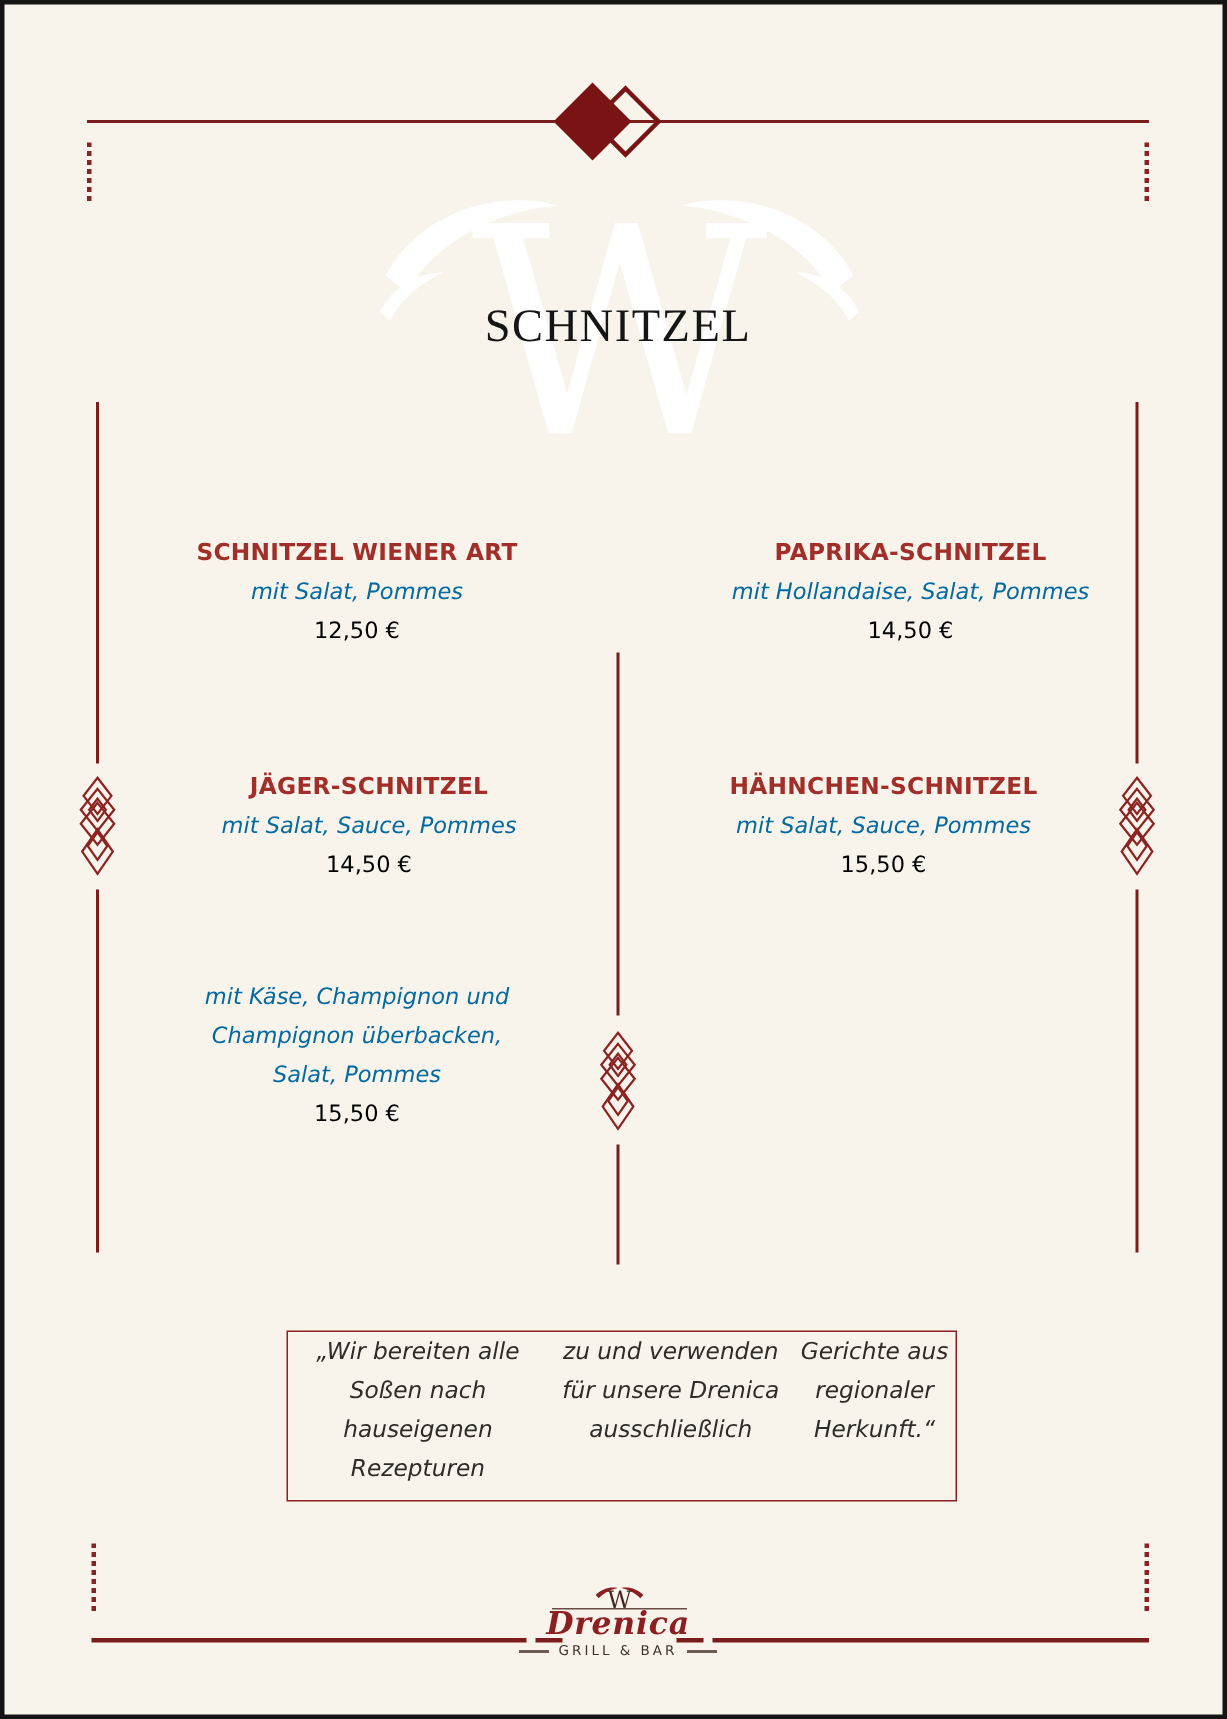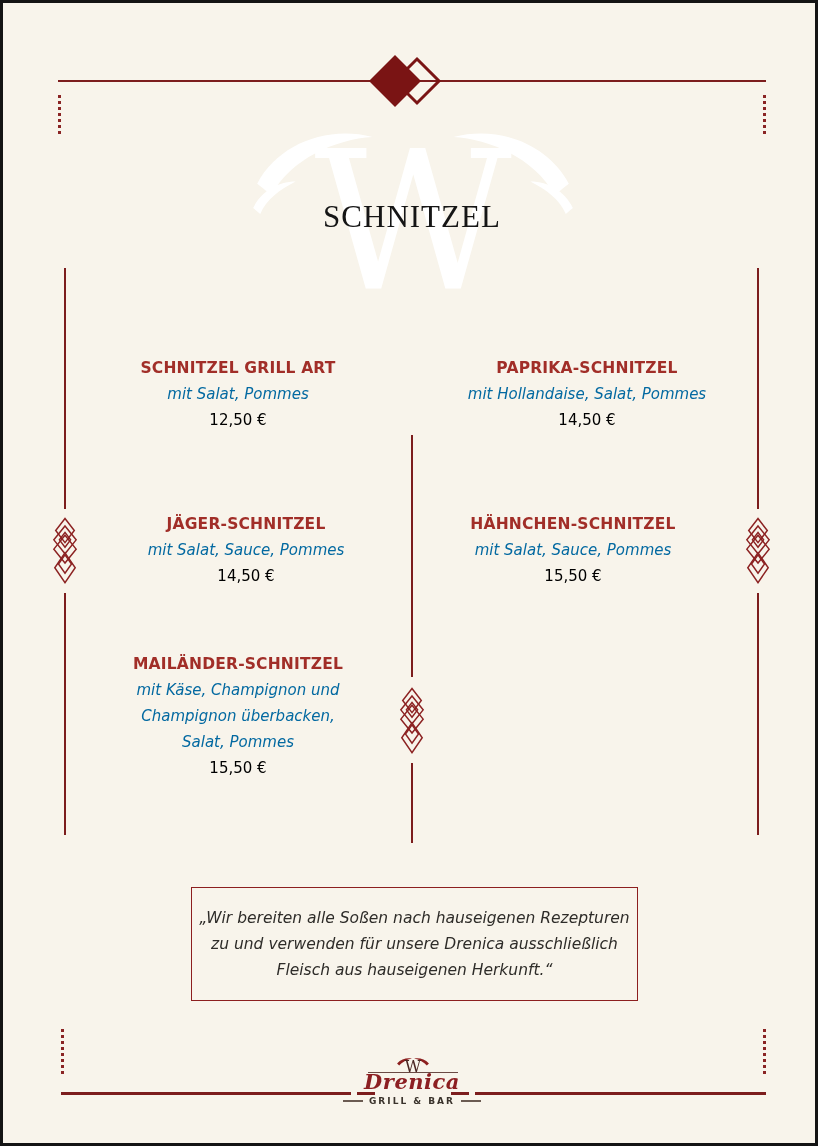--- a/index.html
+++ b/index.html
@@ -36,45 +36,45 @@
     color:#a12e28;font-size:15.5px;font-weight:600;letter-spacing:.2px;
   }
   .item-desc{
     color:#0369a1;font-size:15px;font-style:italic;
   }
   .item-desc.narrow{max-width:230px;margin:0 auto;}
   .item-price{color:#000000;font-size:15px;}
   #item-l0{left:90px;top:352px;}
   #item-l1{left:98px;top:508px;}
   #item-l2{left:90px;top:648px;}
-  #item-r0{left:439px;top:352px;text-align:center;}
-  #item-r1{left:425px;top:508px;}
+  #item-r0{left:459px;top:352px;text-align:center;}
+  #item-r1{left:441px;top:508px;}
   
   .note-box{
     position:absolute;left:188px;top:884px;width:447px;height:114px;
     border:1.5px solid #8c1f1f;box-sizing:border-box;
-    display:flex;flex-direction:column;justify-content:center;
+    display:flex;flex-direction:row;justify-content:center;
     text-align:center;
   }
   .note-line{
     font-size:15.5px;font-style:italic;color:#2e2c29;line-height:26px;
   }
   
   .brand-name{
     position:absolute;left:0;top:1066px;width:818px;text-align:center;
     font-family:"DejaVu Serif","Liberation Serif",serif;
     font-style:italic;font-weight:bold;
     font-size:21px;color:#8c1f22;letter-spacing:.5px;
   }
   .brand-tagline-row{
     position:absolute;left:0;top:1093px;width:818px;
     display:flex;align-items:center;justify-content:center;gap:6px;
   }
   .brand-tagline{
-    font-size:9px;font-weight:bold;letter-spacing:2px;color:#3a332c;
+    font-size:9px;font-weight:normal;letter-spacing:2px;color:#3a332c;
   }
   .tag-dash{width:20px;height:1.5px;background:#6b5b52;}
   .brand-underline{
     position:absolute;left:365px;top:1069px;width:90px;height:1px;background:#6a4a44;
   }
 </style>
 </head>
 <body>
 
 <div class="page">
@@ -135,50 +135,49 @@
       <path d="M14 3 L24 16 L14 29 L4 16 Z"></path>
       <path d="M14 11 L26 26 L14 41 L2 26 Z"></path>
       <path d="M14 21 L26 36 L14 51 L2 36 Z"></path>
       <path d="M14 18 L20 26 L14 34 L8 26 Z"></path>
       <path d="M14 40 L25 56 L14 72 L3 56 Z"></path>
       <path d="M14 42 L21 52 L14 62 L7 52 Z"></path>
     </g>
   </svg>
 
   <div class="item" id="item-l0">
-    <div class="item-name">SCHNITZEL GRILL ART</div>
+    <div class="item-name">SCHNITZEL WIENER ART</div>
     <div class="item-desc">mit Salat, Pommes</div>
     <div class="item-price">12,50 €</div>
   </div>
   <div class="item" id="item-l1">
     <div class="item-name">JÄGER-SCHNITZEL</div>
     <div class="item-desc">mit Salat, Sauce, Pommes</div>
     <div class="item-price">14,50 €</div>
   </div>
   <div class="item" id="item-l2">
-    <div class="item-name">MAILÄNDER-SCHNITZEL</div>
     <div class="item-desc narrow">mit Käse, Champignon und Champignon überbacken, Salat, Pommes</div>
     <div class="item-price">15,50 €</div>
   </div>
 
   <div class="item" id="item-r0">
     <div class="item-name">PAPRIKA-SCHNITZEL</div>
     <div class="item-desc">mit Hollandaise, Salat, Pommes</div>
     <div class="item-price">14,50 €</div>
   </div>
   <div class="item" id="item-r1">
     <div class="item-name">HÄHNCHEN-SCHNITZEL</div>
     <div class="item-desc">mit Salat, Sauce, Pommes</div>
     <div class="item-price">15,50 €</div>
   </div>
 
   <div class="note-box">
     <div class="note-line">„Wir bereiten alle Soßen nach hauseigenen Rezepturen</div>
     <div class="note-line">zu und verwenden für unsere Drenica ausschließlich</div>
-    <div class="note-line">Fleisch aus hauseigenen Herkunft.“</div>
+    <div class="note-line">Gerichte aus regionaler Herkunft.“</div>
   </div>
 
   <div class="dotted-v" style="left:58px;top:1026px;height:47px;"></div>
   <div class="dotted-v" style="left:760px;top:1026px;height:47px;"></div>
 
   <div class="h-rule" style="left:58px;top:1089px;width:290px;height:2.5px;"></div>
   <div class="h-rule" style="left:354px;top:1089px;width:18px;height:2.5px;"></div>
   <div class="h-rule" style="left:448px;top:1089px;width:18px;height:2.5px;"></div>
   <div class="h-rule" style="left:472px;top:1089px;width:291px;height:2.5px;"></div>
 

